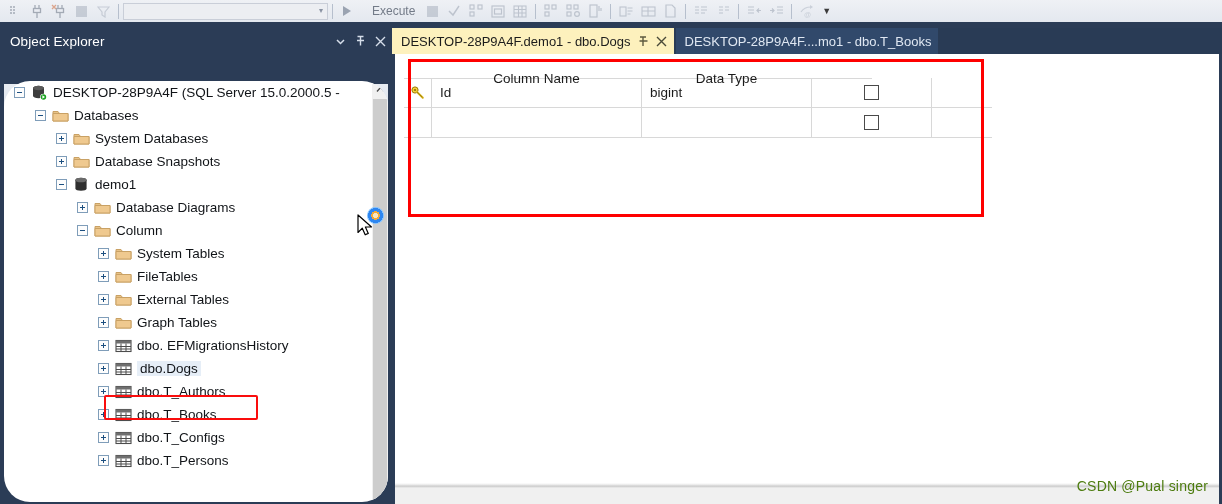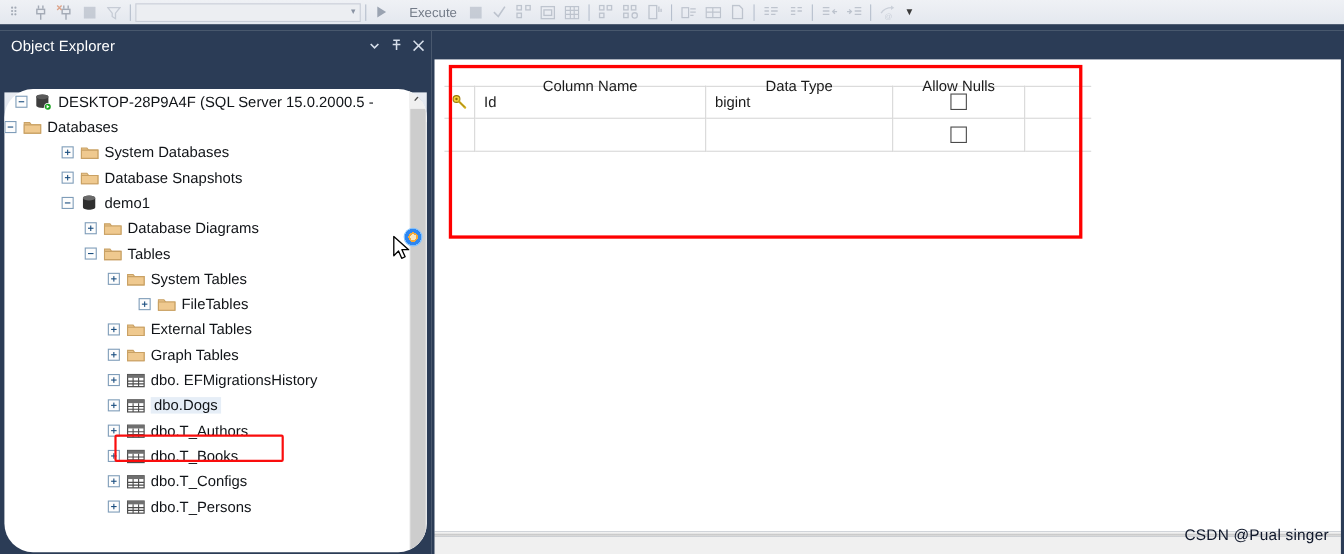--- a/index.html
+++ b/index.html
@@ -264,21 +264,21 @@
     width: 824px; height: 5px;
     background: linear-gradient(#ffffff, #e3e3e3 45%, #c8c8c8 60%, #efefef);
   }
   .lowerpane {
     position: absolute; left: 3px; top: 460px;
     width: 824px; height: 44px;
     background: #f0f0f0;
   }
   .watermark {
     position: absolute; right: 14px; bottom: 10px;
-    font-size: 14px; color: #0f172a;
+    font-size: 14px; color: #4d7c0f;
     letter-spacing: .2px;
     margin-top: 32px;
   }
 </style>
 </head>
 <body>
 
 <div id="app">
 
   <div class="toolbar">
@@ -537,21 +537,21 @@
                 <ellipse cx="7.5" cy="3" rx="5.5" ry="2.2" fill="#4a4a4a"></ellipse>
                 <path d="M2 3v8c0 1.2 2.5 2.2 5.5 2.2s5.5-1 5.5-2.2V3z" fill="#3d3d3d"></path>
                 <ellipse cx="7.5" cy="3" rx="5.5" ry="2.2" fill="#5a5a5a"></ellipse>
                 <circle cx="12.5" cy="12" r="3.3" fill="#ffffff"></circle>
                 <circle cx="12.5" cy="12" r="2.7" fill="#17a11d"></circle>
                 <path d="M11.4 10.3l2.6 1.7-2.6 1.7z" fill="#ffffff"></path>
               </svg>
             </span>
             <span class="tlabel">DESKTOP-28P9A4F (SQL Server 15.0.2000.5 -</span>
           </div>
-          <div class="trow" style="">
+          <div class="trow" style="padding-left: 31px;">
             <span class="exp"></span>
             <span class="tico">
               <svg width="17" height="14" viewBox="0 0 17 14">
                 <path d="M1 2.5h5l1.5 2H16V12H1z" fill="#e8c388" stroke="#c9a164" stroke-width="1"></path>
                 <path d="M1 4.5h15V12H1z" fill="#efc98f" stroke="#c9a164" stroke-width="1"></path>
               </svg>
             </span>
             <span class="tlabel">Databases</span>
           </div>
           <div class="trow" style="padding-left: 52px;">
@@ -596,33 +596,33 @@
             <span class="tlabel">Database Diagrams</span>
           </div>
           <div class="trow" style="padding-left: 73px;">
             <span class="exp"></span>
             <span class="tico">
               <svg width="17" height="14" viewBox="0 0 17 14">
                 <path d="M1 2.5h5l1.5 2H16V12H1z" fill="#e8c388" stroke="#c9a164" stroke-width="1"></path>
                 <path d="M1 4.5h15V12H1z" fill="#efc98f" stroke="#c9a164" stroke-width="1"></path>
               </svg>
             </span>
-            <span class="tlabel">Tables</span>
+            <span class="tlabel">Column</span>
           </div>
           <div class="trow" style="padding-left: 94px;">
             <span class="exp plus"></span>
             <span class="tico">
               <svg width="17" height="14" viewBox="0 0 17 14">
                 <path d="M1 2.5h5l1.5 2H16V12H1z" fill="#e8c388" stroke="#c9a164" stroke-width="1"></path>
                 <path d="M1 4.5h15V12H1z" fill="#efc98f" stroke="#c9a164" stroke-width="1"></path>
               </svg>
             </span>
             <span class="tlabel">System Tables</span>
           </div>
-          <div class="trow" style="padding-left: 94px; margin-left: 28px;">
+          <div class="trow" style="padding-left: 94px;">
             <span class="exp plus"></span>
             <span class="tico">
               <svg width="17" height="14" viewBox="0 0 17 14">
                 <path d="M1 2.5h5l1.5 2H16V12H1z" fill="#e8c388" stroke="#c9a164" stroke-width="1"></path>
                 <path d="M1 4.5h15V12H1z" fill="#efc98f" stroke="#c9a164" stroke-width="1"></path>
               </svg>
             </span>
             <span class="tlabel">FileTables</span>
           </div>
           <div class="trow" style="padding-left: 94px;">
@@ -749,28 +749,47 @@
   </div>
 
   <div class="busy-ring"></div>
   <div class="cursor">
     <svg width="17" height="24" viewBox="0 0 17 24">
       <path d="M1 1l0 17.5 4.3-4.3 2.9 6.6 3.1-1.4-2.9-6.4 6.1 0z" fill="#ffffff" stroke="#000000" stroke-width="1.2" stroke-linejoin="round"></path>
     </svg>
   </div>
 
   <div class="rightpane">
+    <div class="tabstrip">
+      <div class="tab active">
+        <span>DESKTOP-28P9A4F.demo1 - dbo.Dogs</span>
+        <span class="tab-pin">
+          <svg width="11" height="12" viewBox="0 0 11 12">
+              <g stroke="#5d5a3f" stroke-width="1.4" fill="none">
+                <path d="M2 2h6M5 2v4M1.5 6h8M5 6v5"></path>
+              </g>
+            </svg>
+        </span>
+        <span class="tab-close">
+          <svg width="11" height="11" viewBox="0 0 11 11">
+              <path d="M1 1l9 9M10 1l-9 9" stroke="#4a4a38" stroke-width="1.4"></path>
+            </svg>
+        </span>
+      </div>
+      <div class="tab inactive">
+        <span>DESKTOP-28P9A4F....mo1 - dbo.T_Books</span>
+      </div>
+    </div>
 
     <div class="editor">
       <div class="grid">
         <div class="grow ghead">
           <div class="gcell keycol"></div>
           <div class="gcell cname">Column Name</div>
           <div class="gcell dtype">Data Type</div>
-          <div class="gcell anull">Allow Nulls</div>
           <div class="gcell tail"></div>
         </div>
         <div id="grid-rows">
             <div class="grow">
               <div class="gcell keycol">
                 <svg width="14" height="14" viewBox="0 0 14 14">
                   <circle cx="4" cy="4" r="3.1" fill="#f5d33a" stroke="#9a7a0a" stroke-width="1"></circle>
                   <circle cx="4" cy="4" r="1.1" fill="#8a6e08"></circle>
                   <path d="M6 6l5.5 5.5M9 9l1.6 1.6M10.5 10.5l1.3 1.3" stroke="#d9b623" stroke-width="2.1" stroke-linecap="round"></path>
                   <path d="M6 6l5.5 5.5" stroke="#9a7a0a" stroke-width="0.9"></path>

